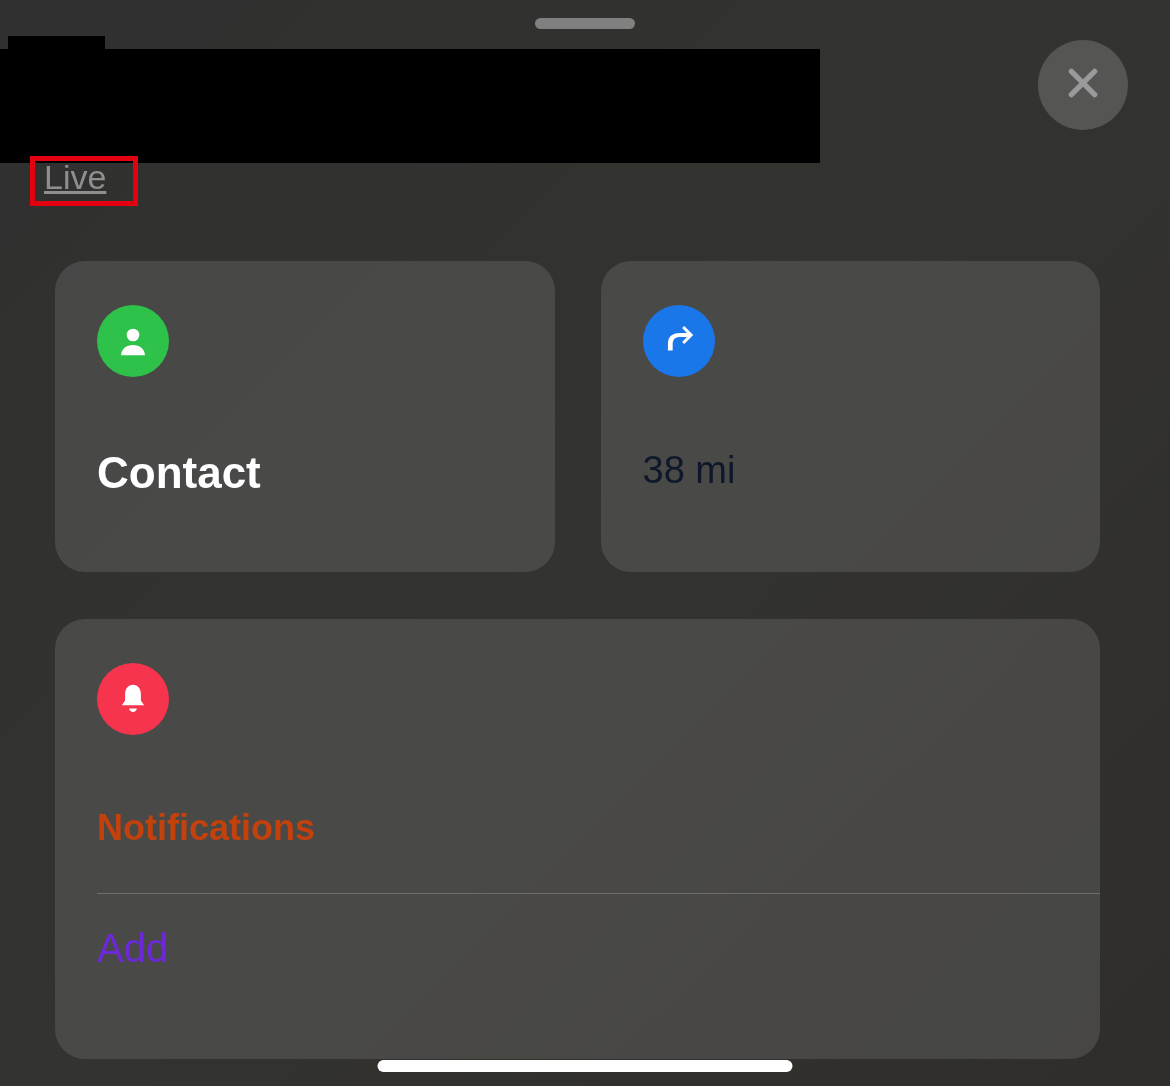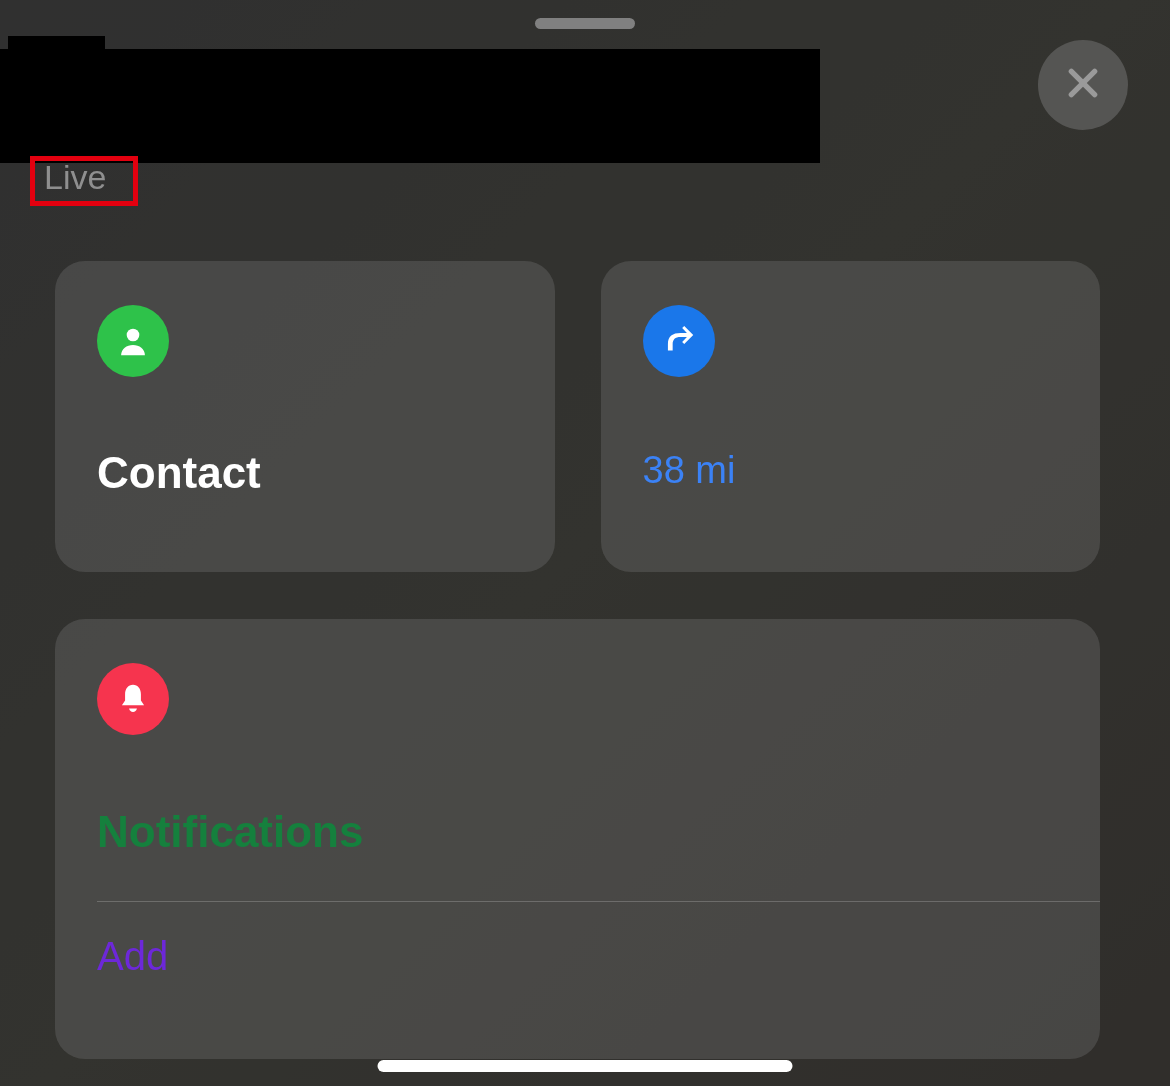--- a/index.html
+++ b/index.html
@@ -68,20 +68,21 @@
       border: 5px solid #e3000f;
       box-sizing: border-box;
     }
     .live-label {
       position: absolute;
       top: 158px;
       left: 44px;
       font-size: 34px;
       color: #8f8f8f;
       font-weight: 400;
+      text-decoration: underline;
     }
     .cards-row {
       position: absolute;
       top: 261px;
       left: 55px;
       right: 70px;
       display: flex;
       gap: 46px;
     }
     .card {
@@ -106,40 +107,40 @@
     .icon-circle.red { background: #f6344e; }
     .icon-circle svg { width: 38px; height: 38px; }
     .card-title {
       font-size: 44px;
       font-weight: 600;
       color: #fff;
       line-height: 1.1;
     }
     .card-sub {
       font-size: 38px;
-      color: #3b82f6;
+      color: #0f172a;
       margin-top: 6px;
     }
     .notifications-card {
       position: absolute;
       top: 619px;
       left: 55px;
       right: 70px;
       background: rgba(110, 110, 110, 0.38);
       border-radius: 30px;
       padding: 44px 42px 0 42px;
       min-height: 440px;
     }
     .notifications-card .icon-circle {
       margin-bottom: 72px;
     }
     .notifications-title {
-      font-size: 44px;
+      font-size: 36px;
       font-weight: 600;
-      color: #15803d;
+      color: #c2410c;
     }
     .divider {
       height: 1px;
       background: rgba(255,255,255,0.2);
       margin-top: 44px;
       margin-left: 0;
       margin-right: -42px;
     }
     .add-row {
       padding: 32px 0;

